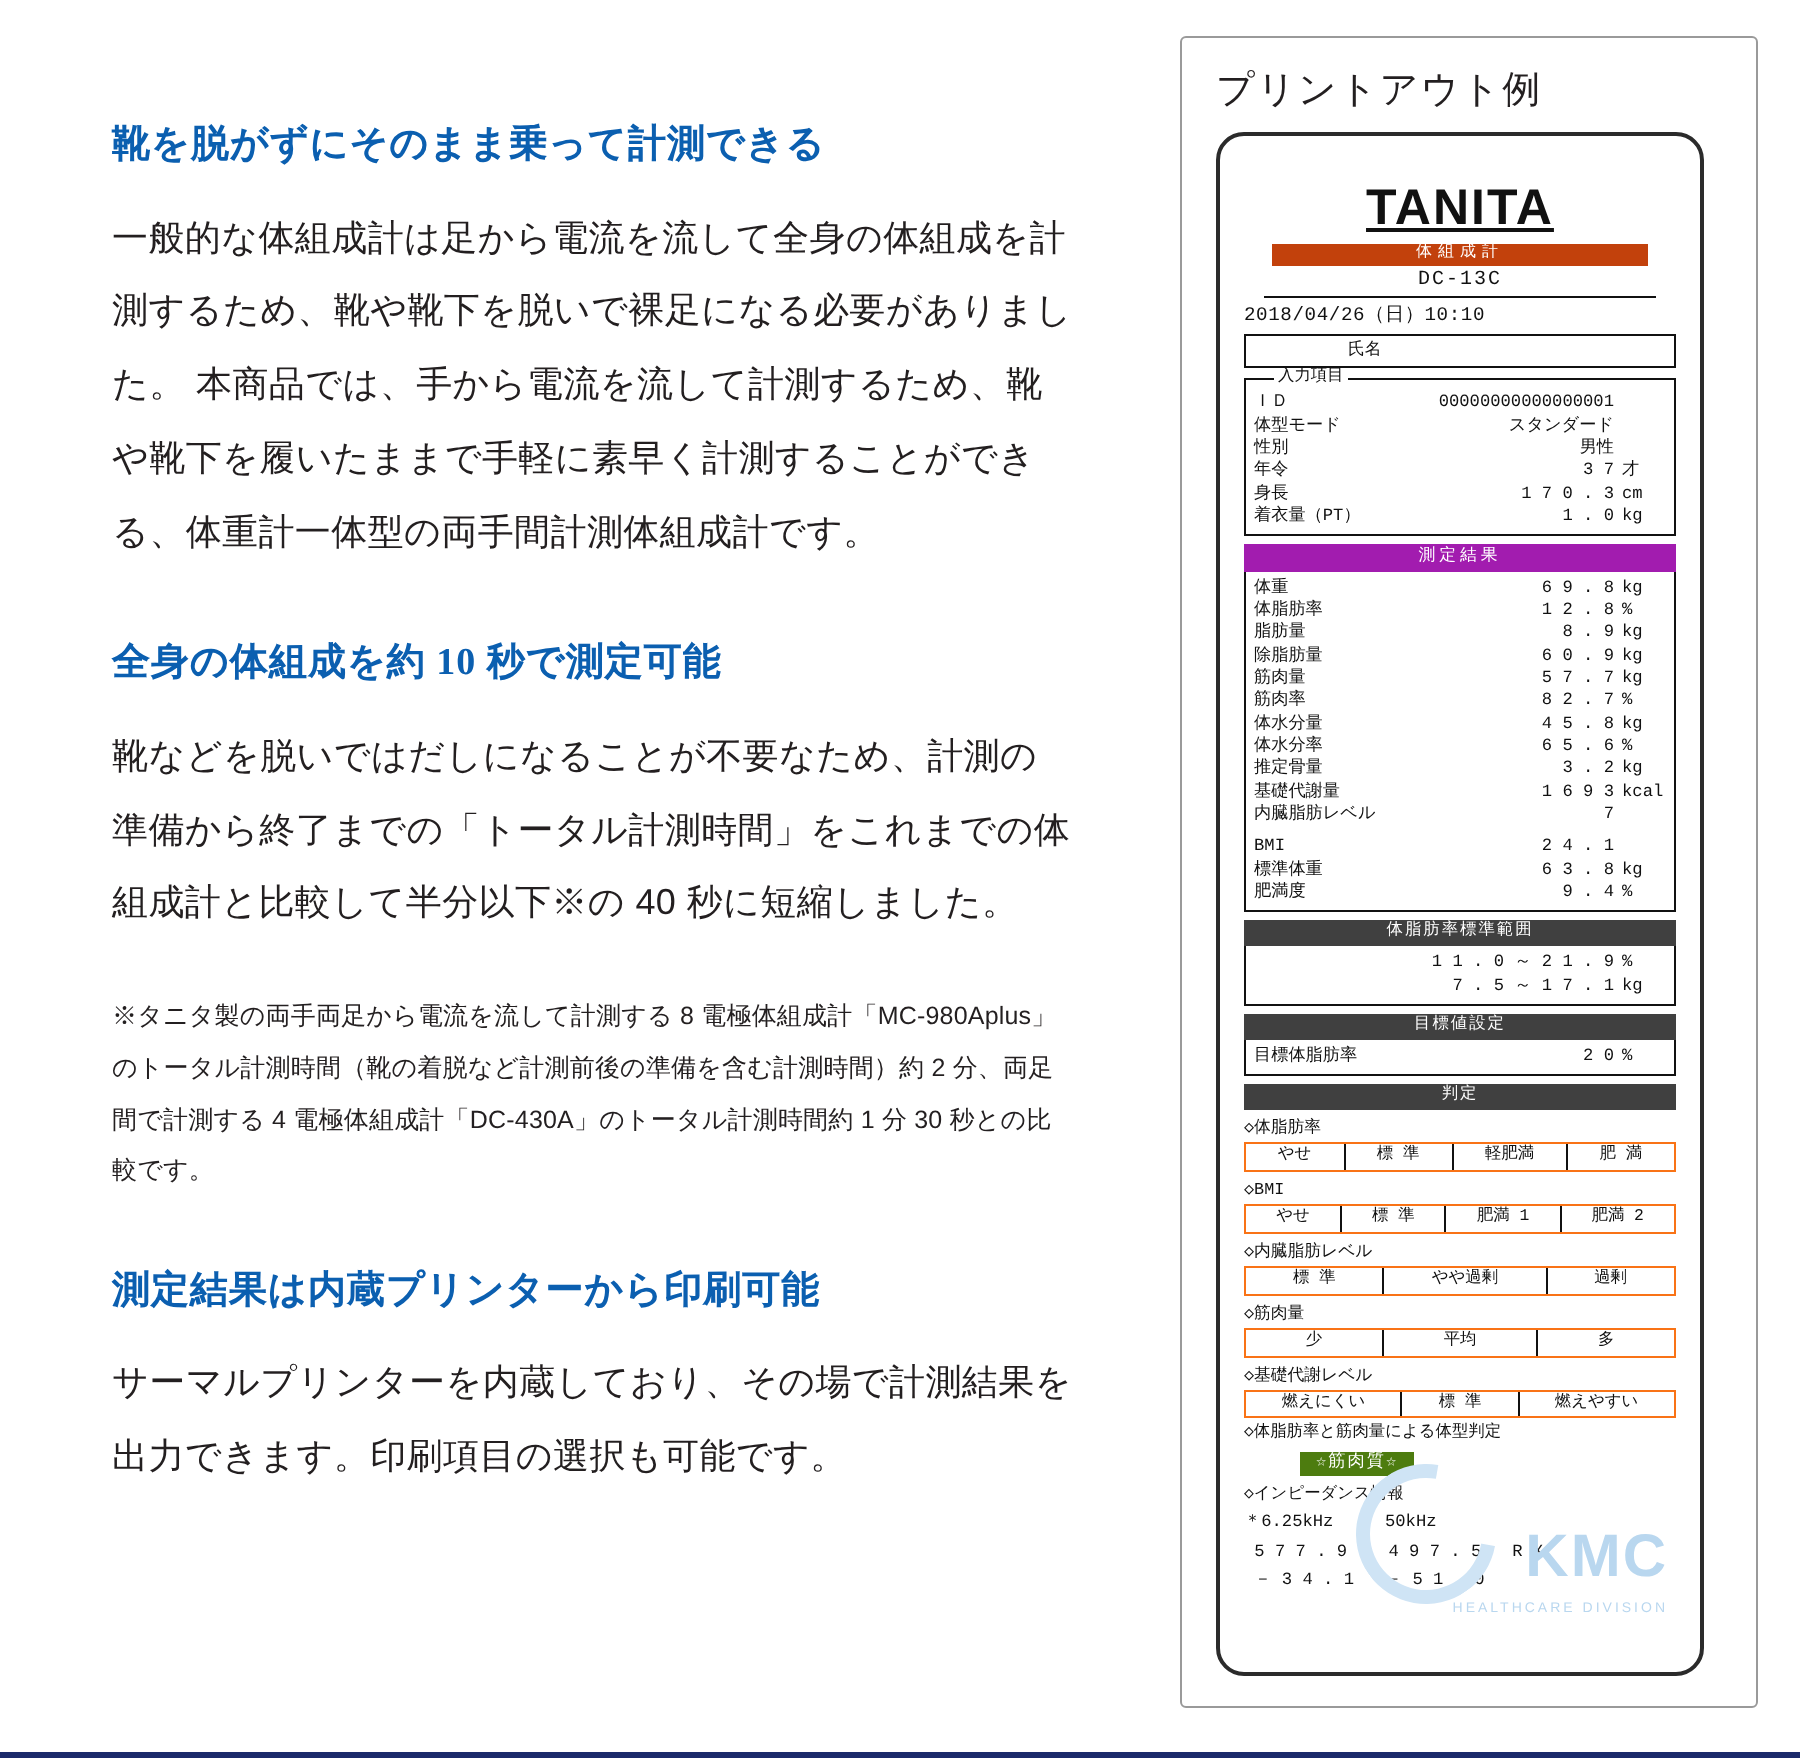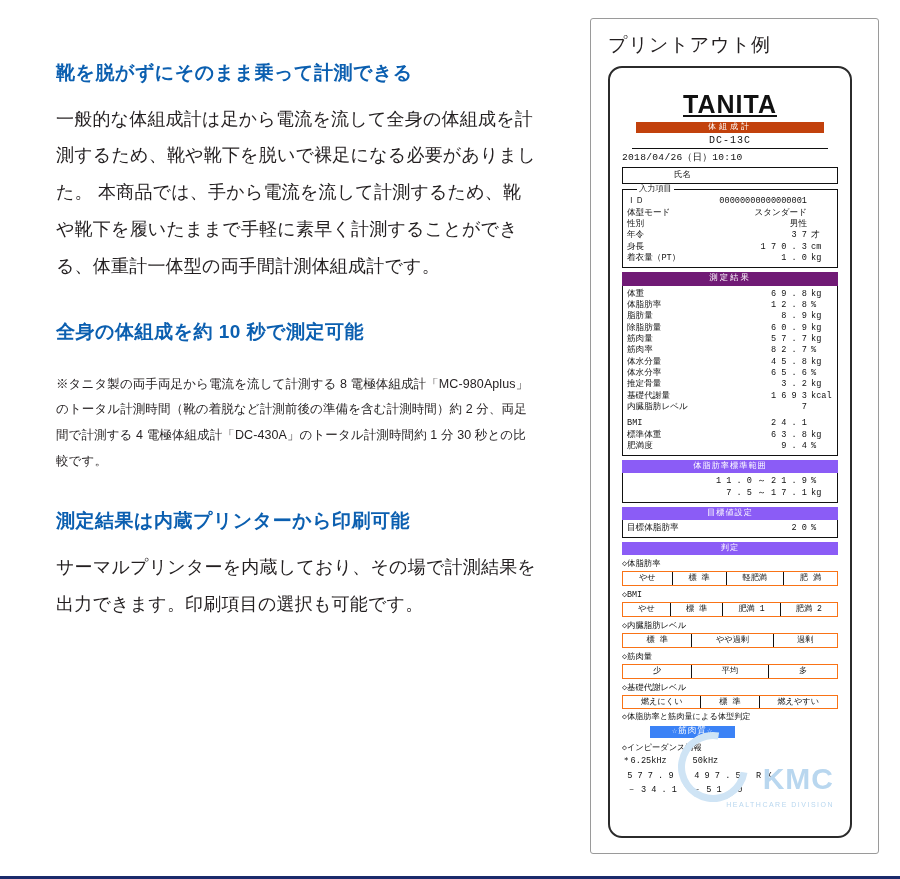--- a/index.html
+++ b/index.html
@@ -30,20 +30,21 @@
     width: 480px;
   }
   .section { margin-bottom: 34px; }
   .sec-head {
     color: #0b5fb0;
     font-size: 19px;
     font-weight: bold;
     letter-spacing: 0.5px;
     margin: 0 0 14px 0;
     line-height: 1.4;
+    font-family: Liberation Serif, serif;
   }
   .sec-body {
     color: #231f20;
     font-size: 18px;
     line-height: 2.05;
     margin: 0;
     letter-spacing: 0.2px;
   }
   .note {
     color: #231f20;
@@ -150,21 +151,21 @@
   }
   .fieldset > .legend {
     position: absolute;
     top: -6px;
     left: 14px;
     background: #fff;
     padding: 0 2px;
     font-size: 8.2px;
   }
   .bar-legend {
-    background: #701a75;
+    background: #a21caf;
     color: #fff;
     text-align: center;
     font-size: 8.4px;
     letter-spacing: 2px;
     margin: 0 2px 0 2px;
     padding: 1px 0;
   }
   .block {
     border: 1px solid #111;
     border-top: none;
@@ -177,21 +178,21 @@
     justify-content: space-between;
     white-space: pre;
   }
   .row .lbl { flex: 0 0 auto; }
   .row .val { flex: 1 1 auto; text-align: right; padding-right: 4px; }
   .row .unit { flex: 0 0 22px; text-align: left; }
 
   .spacer { height: 5px; }
 
   .scale-head {
-    background: #8b5cf6;
+    background: #404040;
     color: #fff;
     text-align: center;
     font-size: 8.2px;
     letter-spacing: 1px;
     margin: 0 2px;
     padding: 1px 0;
   }
 
   .judge-title {
     font-size: 8.4px;
@@ -209,24 +210,24 @@
     border-right: 1px solid #111;
     padding: 1px 0;
   }
   .judge-scale > div:last-child { border-right: none; }
 
   .line-note {
     font-size: 8.2px;
     margin: 3px 2px 1px 2px;
   }
   .inv {
-    background: #3b82f6;
+    background: #4d7c0f;
     color: #fff;
     display: inline-block;
-    padding: 0 22px;
+    padding: 0 8px;
     margin: 2px 0 2px 30px;
     font-size: 8.6px;
     letter-spacing: 1px;
   }
   .imp {
     font-size: 8.6px;
     margin: 2px 2px 0 2px;
     white-space: pre;
     line-height: 1.45;
   }
@@ -279,20 +280,21 @@
   <div class="left-col">
 
     <div class="section">
       <h2 class="sec-head">靴を脱がずにそのまま乗って計測できる</h2>
       <p class="sec-body">一般的な体組成計は足から電流を流して全身の体組成を計測するため、靴や靴下を脱いで裸足になる必要がありました。
 本商品では、手から電流を流して計測するため、靴や靴下を履いたままで手軽に素早く計測することができる、体重計一体型の両手間計測体組成計です。</p>
     </div>
 
     <div class="section">
       <h2 class="sec-head">全身の体組成を約 10 秒で測定可能</h2>
+      <p class="sec-body">靴などを脱いではだしになることが不要なため、計測の準備から終了までの「トータル計測時間」をこれまでの体組成計と比較して半分以下※の 40 秒に短縮しました。</p>
       <p class="note">※タニタ製の両手両足から電流を流して計測する 8 電極体組成計「MC-980Aplus」のトータル計測時間（靴の着脱など計測前後の準備を含む計測時間）約 2 分、両足間で計測する 4 電極体組成計「DC-430A」のトータル計測時間約 1 分 30 秒との比較です。</p>
     </div>
 
     <div class="section">
       <h2 class="sec-head">測定結果は内蔵プリンターから印刷可能</h2>
       <p class="sec-body">サーマルプリンターを内蔵しており、その場で計測結果を出力できます。印刷項目の選択も可能です。</p>
     </div>
 
   </div>
 

